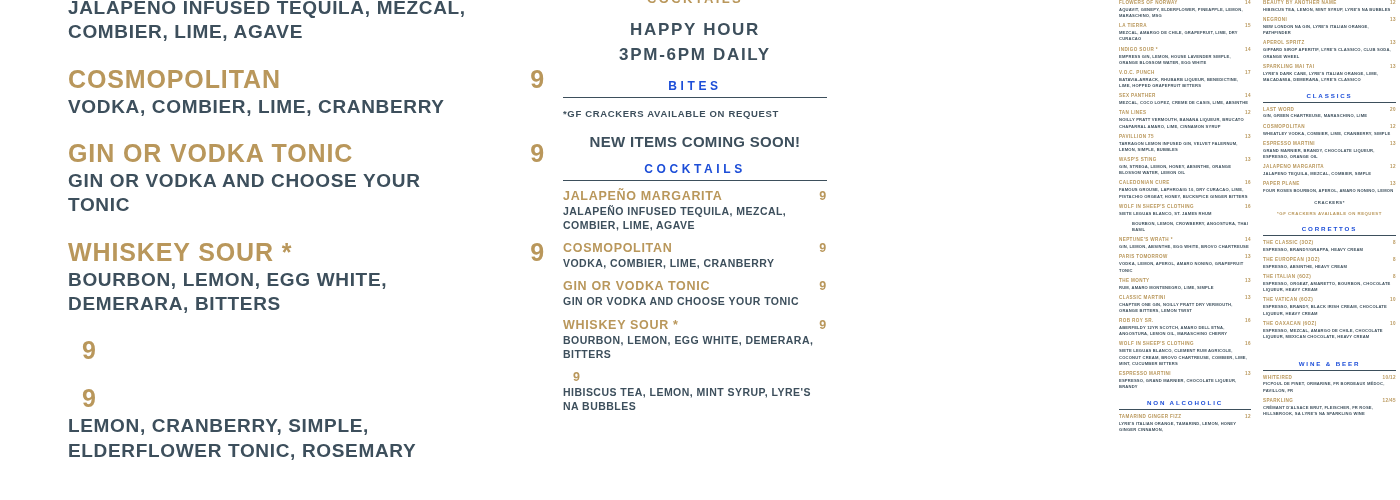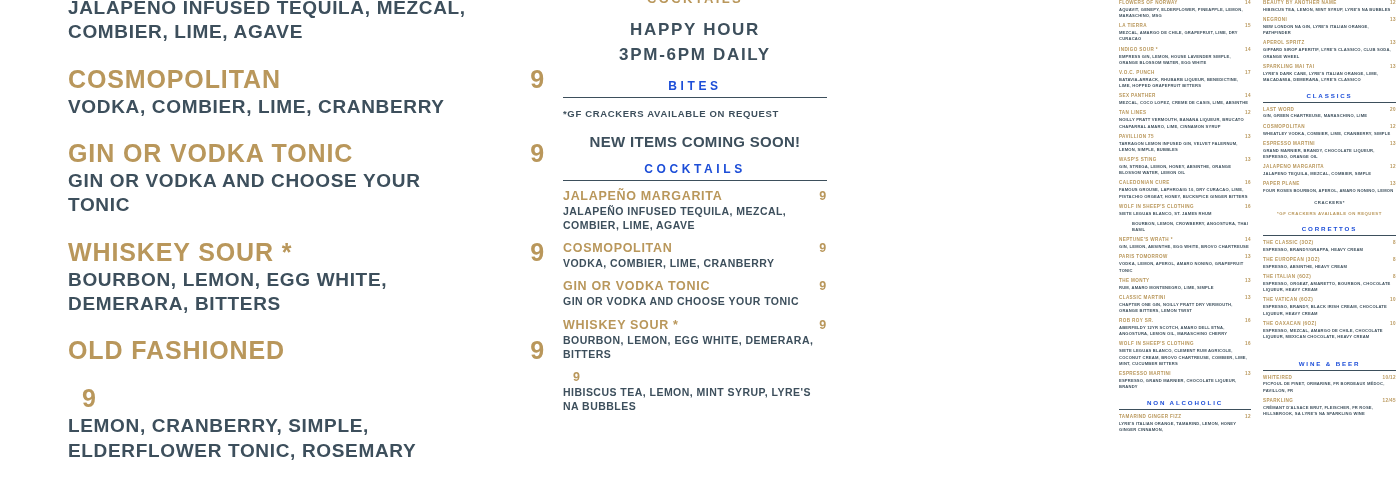--- a/index.html
+++ b/index.html
@@ -133,21 +133,20 @@
         </div>
         <div class="xl-item">
           <div class="xl-head">
             <span class="nm">WHISKEY SOUR *</span>
             <span class="pr">9</span>
           </div>
           <div class="xl-desc">BOURBON, LEMON, EGG WHITE, DEMERARA, BITTERS</div>
         </div>
         <div class="xl-item">
           <div class="xl-head">
-            <span class="nm">OLD FASHIONED</span>
             <span class="pr">9</span>
           </div>
         </div>
         <div class="xl-item">
           <div class="xl-head">
             <span class="pr">9</span>
           </div>
           <div class="xl-desc">LEMON, CRANBERRY, SIMPLE, ELDERFLOWER TONIC, ROSEMARY</div>
         </div>
       </div>

